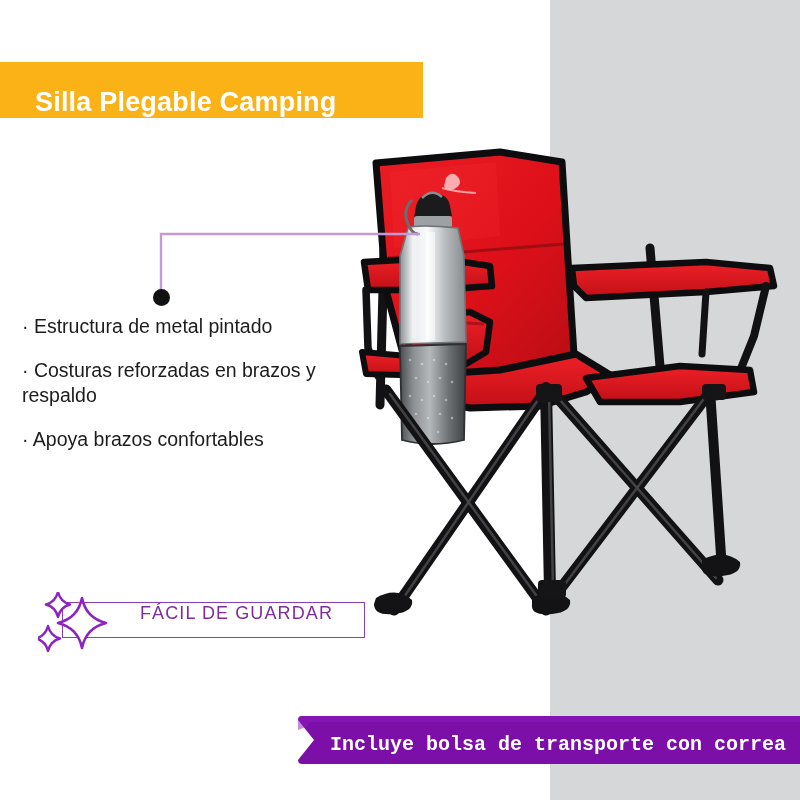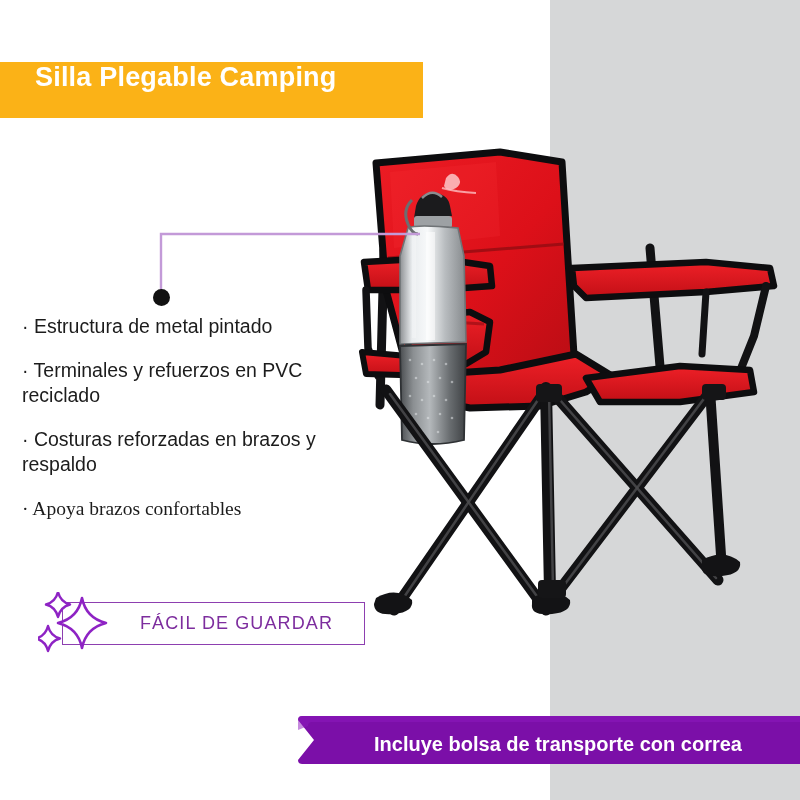--- a/index.html
+++ b/index.html
@@ -34,21 +34,21 @@
 
   
   .title-banner {
     position: absolute;
     left: 0;
     top: 62px;
     width: 423px;
     height: 56px;
     background: #fbb217;
     display: flex;
-    align-items: flex-start;
+    align-items: flex-end;
   }
   .title-text {
     color: #ffffff;
     font-size: 27px;
     font-weight: bold;
     letter-spacing: 0.2px;
     padding-left: 35px;
     white-space: nowrap;
   }
 
@@ -77,41 +77,41 @@
     left: 22px;
     top: 314px;
     width: 330px;
   }
   .feature-item {
     color: #1c1c1c;
     font-size: 19.5px;
     line-height: 25px;
     margin-bottom: 19px;
   }
-  .feature-item:last-child { margin-bottom: 0; font-family: Liberation Serif, serif; }
+  .feature-item:last-child { margin-bottom: 0; }
 
   
   .badge-wrap {
     position: absolute;
     left: 38px;
     top: 592px;
     width: 330px;
     height: 62px;
   }
   .badge-box {
     position: absolute;
     left: 24px;
     top: 10px;
     width: 303px;
-    height: 43px;
+    height: 36px;
     box-sizing: border-box;
     border: 1.6px solid #8d3fb0;
     background: #ffffff;
     display: flex;
-    align-items: center;
+    align-items: flex-start;
     justify-content: center;
   }
   .badge-text {
     color: #7d2d9e;
     font-size: 18px;
     letter-spacing: 1.1px;
     padding-left: 46px;
     white-space: nowrap;
   }
   .sparkles {
@@ -141,20 +141,21 @@
     width: 502px; height: 56px;
     display: flex;
     align-items: center;
     justify-content: center;
     color: #ffffff;
     font-size: 20px;
     font-weight: bold;
     padding-left: 18px;
     box-sizing: border-box;
     white-space: nowrap;
+    font-family: Liberation Mono, monospace;
   }
 
   
   .product {
     position: absolute;
     left: 350px;
     top: 140px;
     width: 440px;
     height: 490px;
   }
@@ -312,21 +313,20 @@
 
   <div class="callout">
     <svg width="262" height="70" viewBox="0 0 262 70" xmlns="http://www.w3.org/2000/svg">
       <path d="M262 2 L3 2 L3 62" stroke="#c39ad8" stroke-width="2.4" fill="none"></path>
     </svg>
   </div>
   <div class="callout-dot"></div>
 
   <div class="features">
     <div class="feature-item">· Estructura de metal pintado</div>
-    <div class="feature-item">· Terminales y refuerzos en PVC reciclado</div>
     <div class="feature-item">· Costuras reforzadas en brazos y respaldo</div>
     <div class="feature-item">· Apoya brazos confortables</div>
   </div>
 
   <div class="badge-wrap">
     <div class="badge-box">
       <span class="badge-text">FÁCIL DE GUARDAR</span>
     </div>
     <div class="sparkles">
       <svg width="84" height="62" viewBox="0 0 84 62" xmlns="http://www.w3.org/2000/svg">

